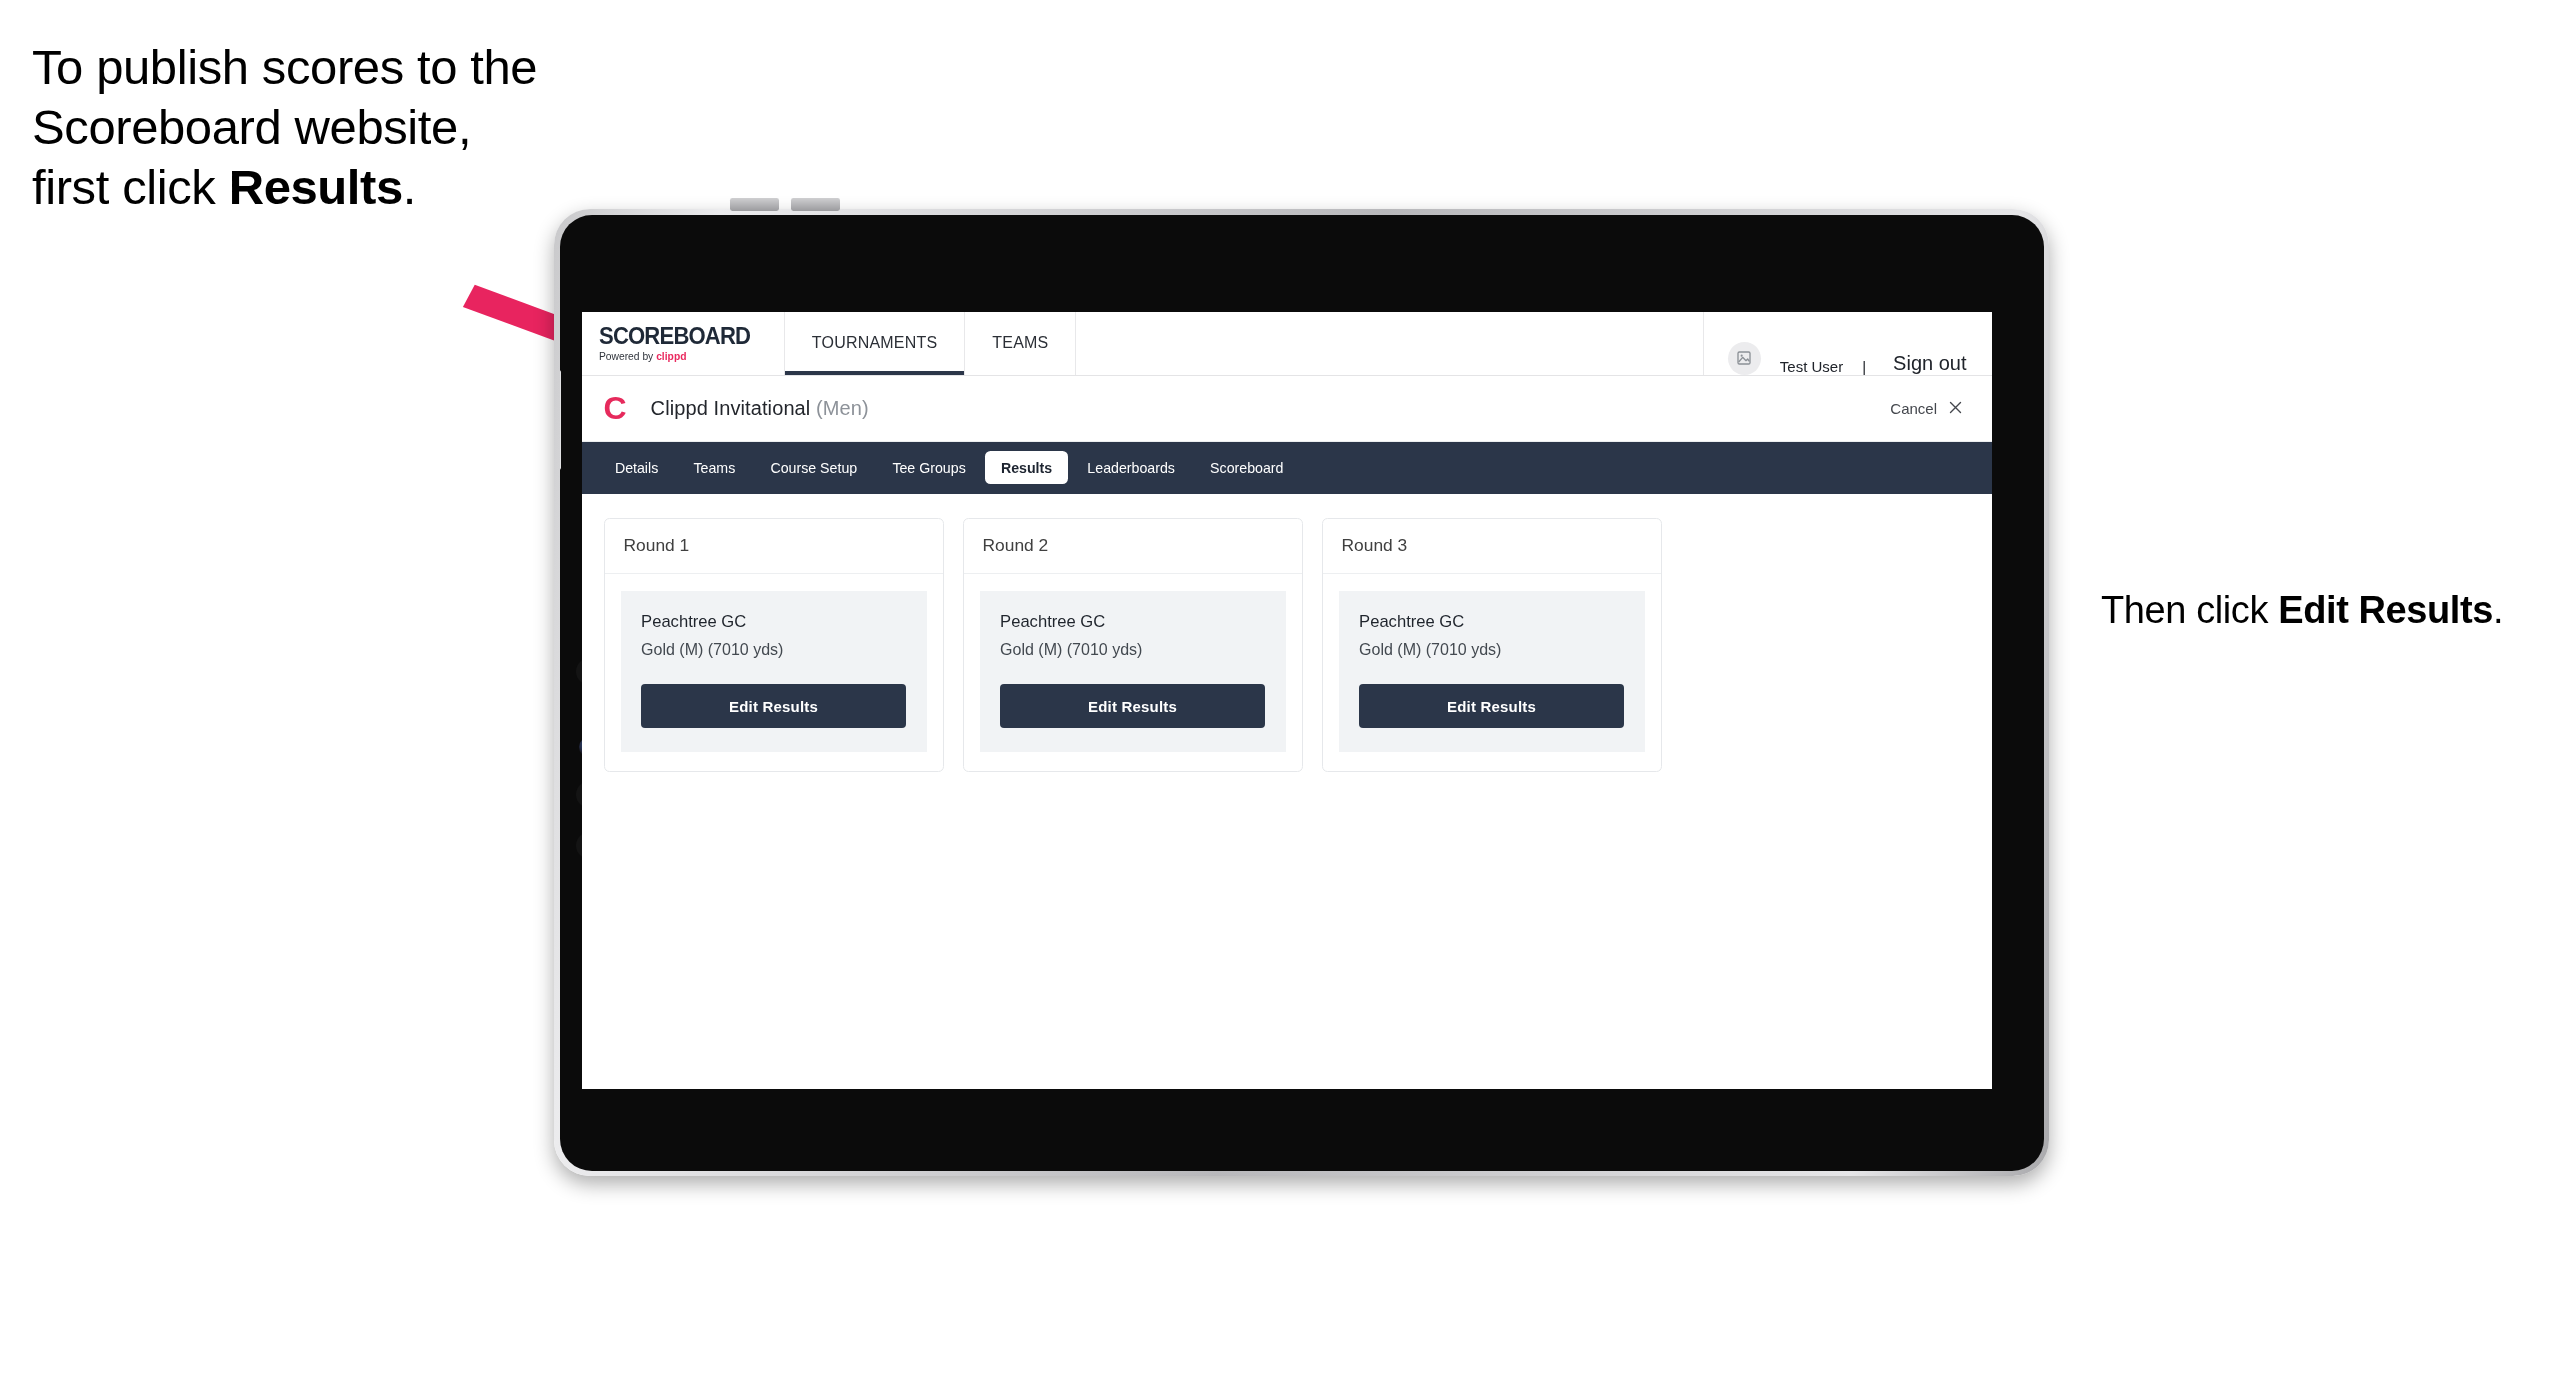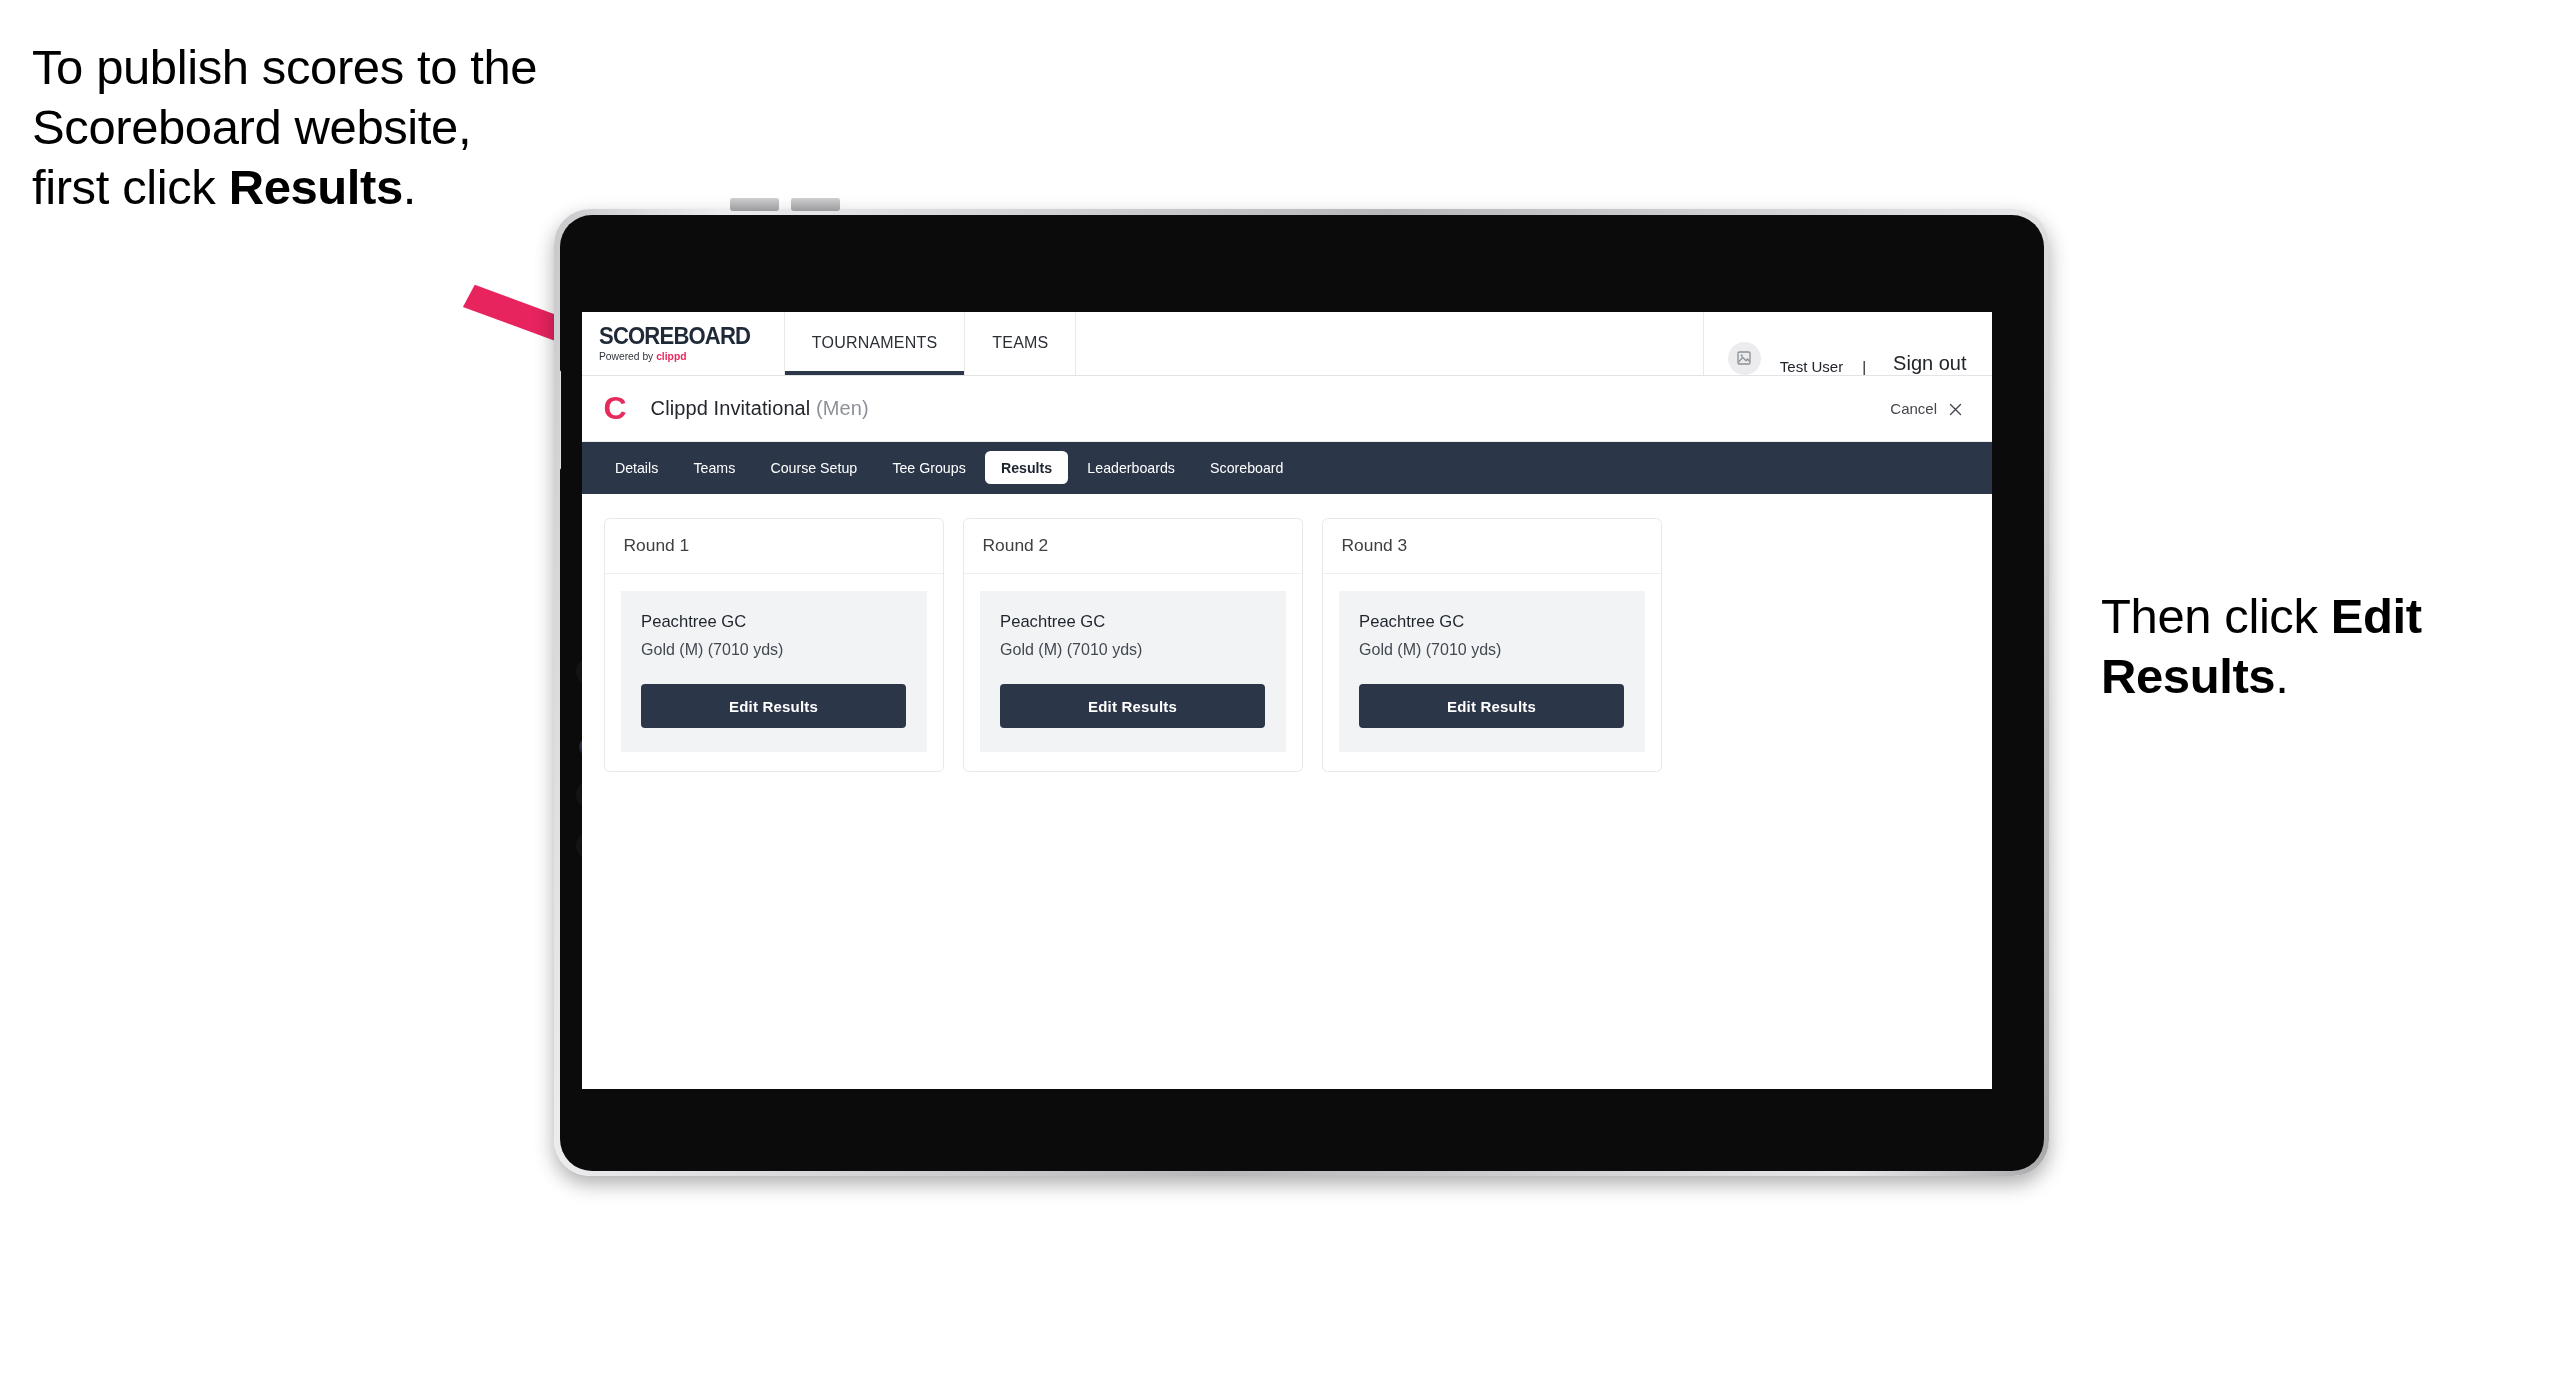--- a/index.html
+++ b/index.html
@@ -31,21 +31,21 @@
     left: 32px;
     top: 38px;
     width: 522px;
     font-size: 49px;
     line-height: 1.22;
   }
   #annot-right {
     left: 2101px;
     top: 587px;
     width: 443px;
-    font-size: 49px;
+    font-size: 38px;
     line-height: 1.22;
   }
   .annot b { font-weight: 700; }
 
   .arrow-svg {
     position: absolute;
     left: 0; top: 0;
     width: 2576px;
     height: 1386px;
     pointer-events: none;
@@ -198,21 +198,21 @@
   }
   #tourney-title {
     font-size: 20px;
     color: #23262c;
     letter-spacing: 0.1px;
   }
   #tourney-title .sub { color: #8d9299; }
   #title-spacer { flex: 1; }
   #cancel-btn {
     display: flex;
-    align-items: flex-end;
+    align-items: flex-start;
     gap: 11px;
     font-size: 15px;
     color: #44474d;
     cursor: pointer;
   }
   #cancel-btn svg { width: 15px; height: 15px; }
 
   
   #tab-strip {
     display: flex;

